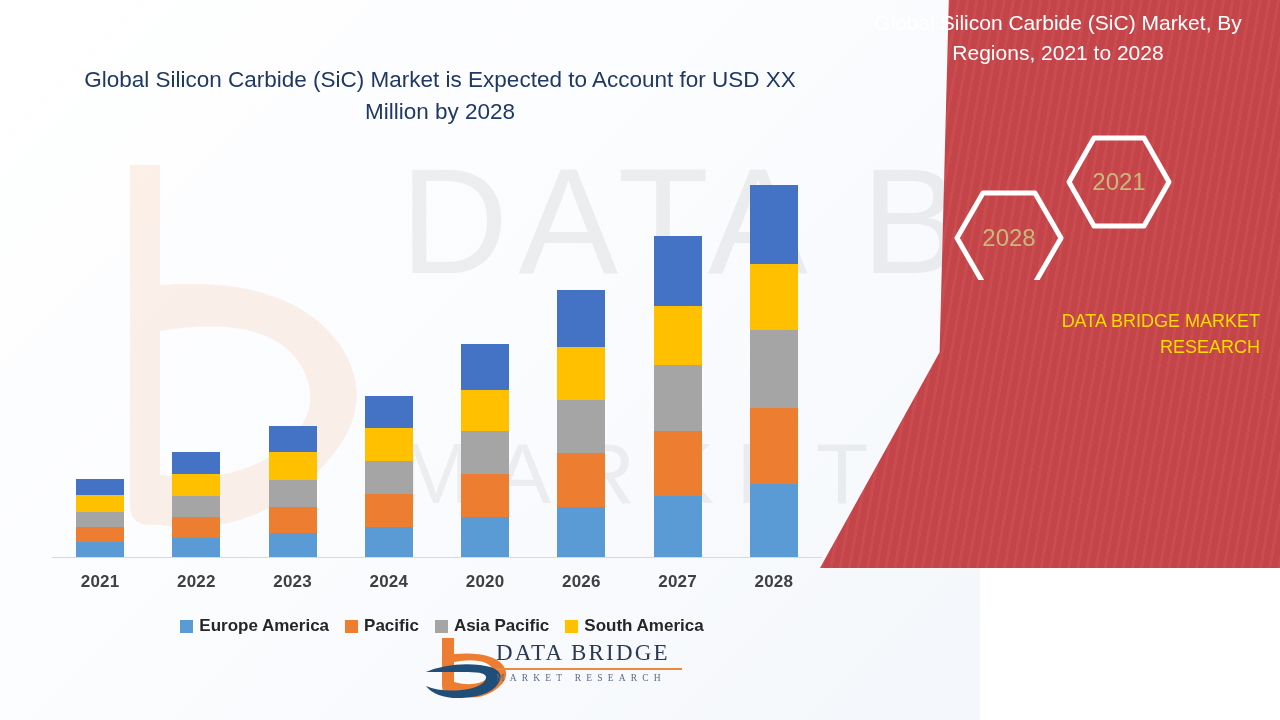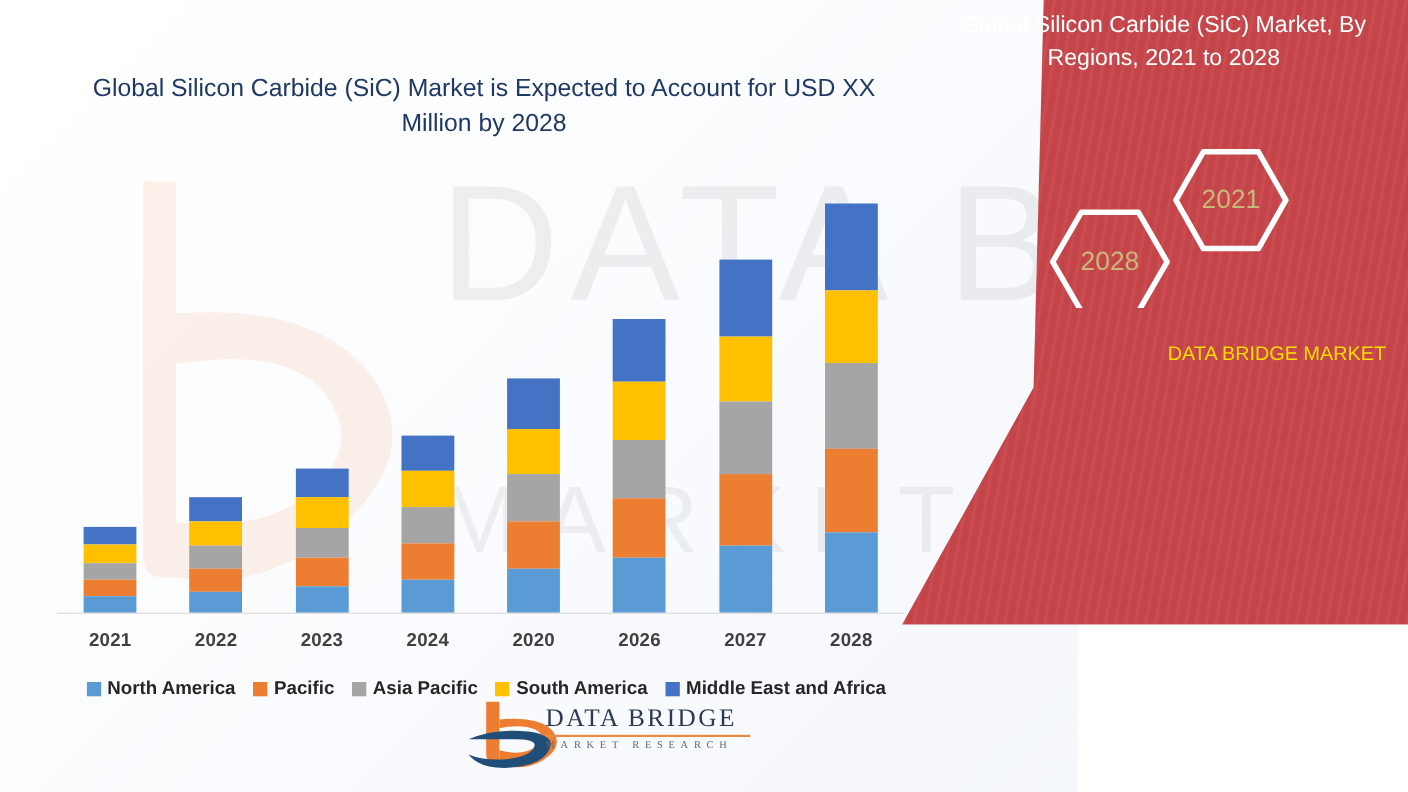--- a/index.html
+++ b/index.html
@@ -216,37 +216,33 @@
         <span>2024</span>
         <span>2020</span>
         <span>2026</span>
         <span>2027</span>
         <span>2028</span>
       </div>
 
     <div class="legend" id="legend">
         <div class="legend-item">
           <span class="legend-swatch" style="background: rgb(91, 155, 213);"></span>
-          <span class="legend-label">North America</span>
+          <span class="legend-label">Europe America</span>
         </div>
         <div class="legend-item">
           <span class="legend-swatch" style="background: rgb(237, 125, 49);"></span>
           <span class="legend-label">Pacific</span>
         </div>
         <div class="legend-item">
           <span class="legend-swatch" style="background: rgb(165, 165, 165);"></span>
           <span class="legend-label">Asia Pacific</span>
         </div>
         <div class="legend-item">
           <span class="legend-swatch" style="background: rgb(255, 192, 0);"></span>
           <span class="legend-label">South America</span>
-        </div>
-        <div class="legend-item">
-          <span class="legend-swatch" style="background: rgb(68, 114, 196);"></span>
-          <span class="legend-label">Middle East and Africa</span>
         </div>
       </div>
   </div>
 
   <div class="right-panel">
     <div class="red-shape"></div>
     <div class="red-noise"></div>
 
     <div class="right-title">Global Silicon Carbide (SiC) Market, By Regions, 2021 to 2028</div>
 
@@ -254,20 +250,21 @@
       <svg width="460" height="160" viewBox="0 0 460 160" aria-hidden="true">
         <polygon points="249,62 274,18 324,18 349,62 324,106 274,106" fill="none" stroke="#ffffff" stroke-width="5" stroke-linejoin="round"></polygon>
         <polygon points="137,118 163,73 215,73 241,118 215,163 163,163" fill="none" stroke="#ffffff" stroke-width="5" stroke-linejoin="round"></polygon>
       </svg>
       <div class="hex-label" style="left:268px; top:48px; width:62px; text-align:center;">2021</div>
       <div class="hex-label" style="left:158px; top:104px; width:62px; text-align:center;">2028</div>
     </div>
 
     <div class="brand">
       <div>DATA BRIDGE MARKET</div>
+      <div>RESEARCH</div>
     </div>
   </div>
 
   <svg class="dbmr-logo" viewBox="0 0 230 72" aria-hidden="true">
     <path d="M24 6 L24 54 Q24 62 32 62 L36 62 L36 6 Z" fill="#ed7d31"></path>
     <path d="M36 22 Q72 19 84 32 Q96 47 74 60 Q56 70 36 62 L36 50 Q58 56 70 46 Q80 37 68 31 Q56 26 36 30 Z" fill="#ed7d31"></path>
     <path d="M8 40 Q32 30 62 33 Q86 36 82 48 Q76 64 44 66 Q18 67 8 54 Q22 60 44 58 Q66 55 68 46 Q69 40 50 40 Q28 40 8 40 Z" fill="#1f4e79"></path>
   </svg>
   <div class="dbmr-text">
     <div class="dbmr-name">DATA BRIDGE</div>

